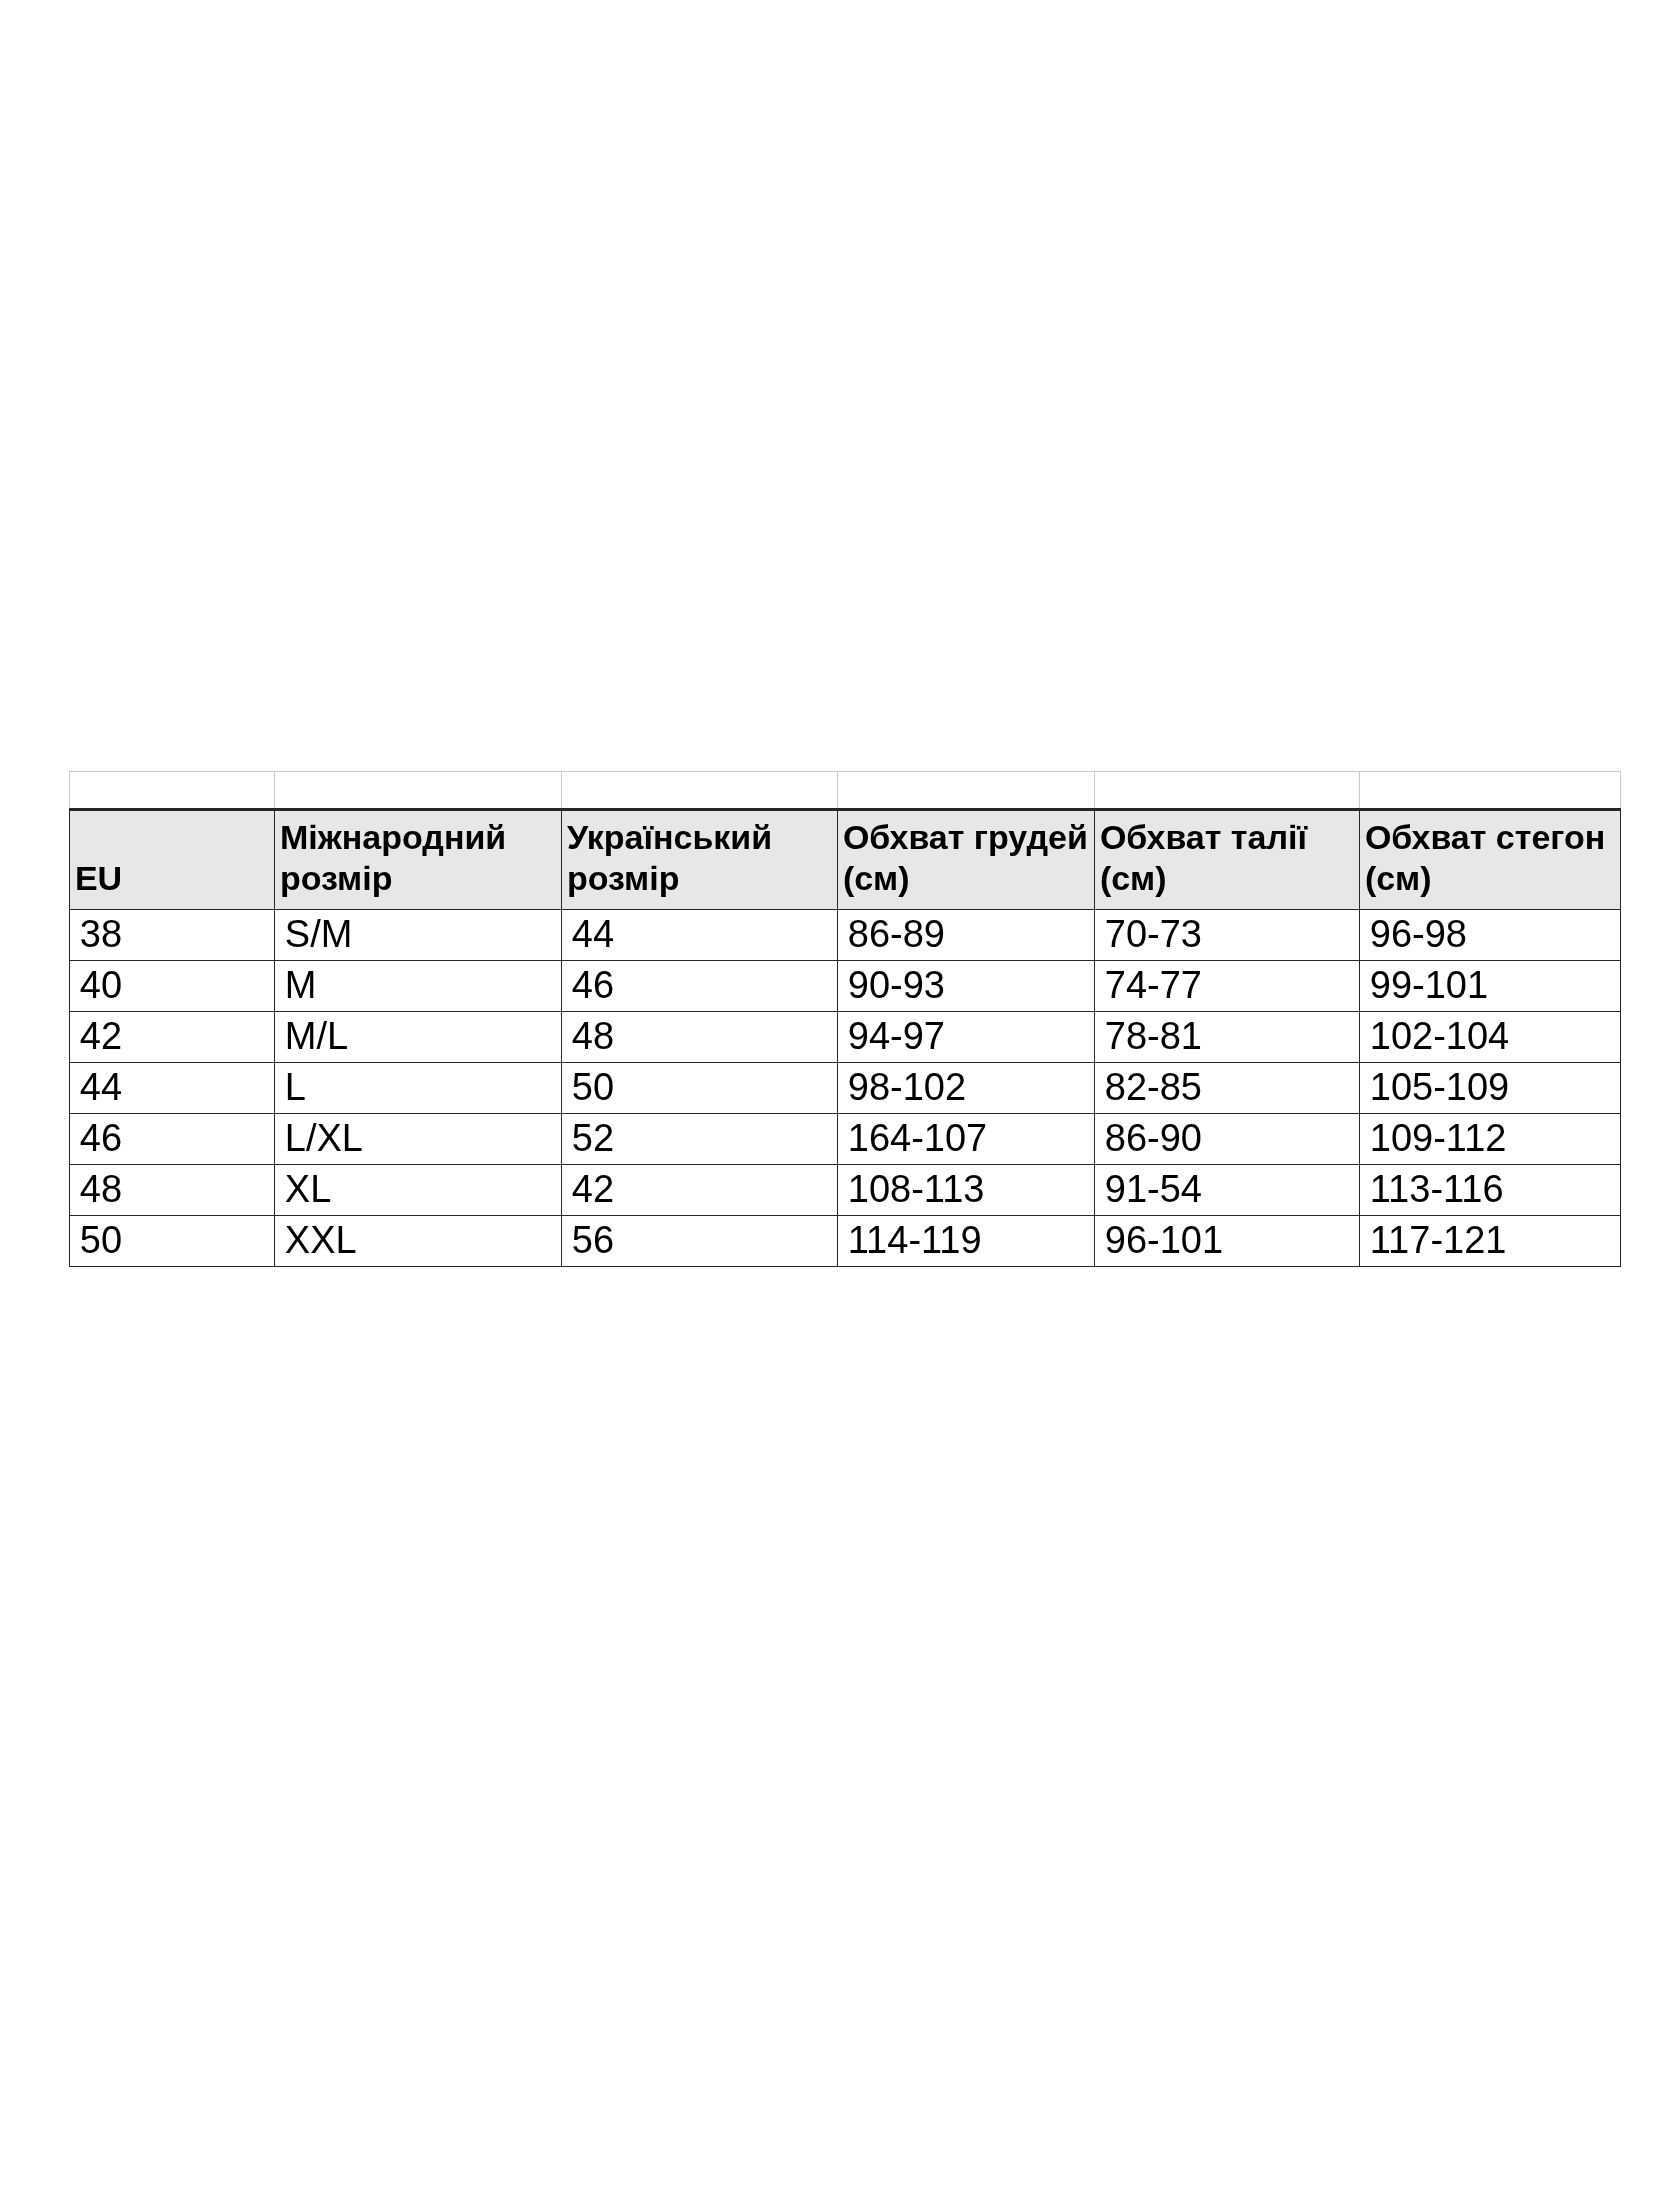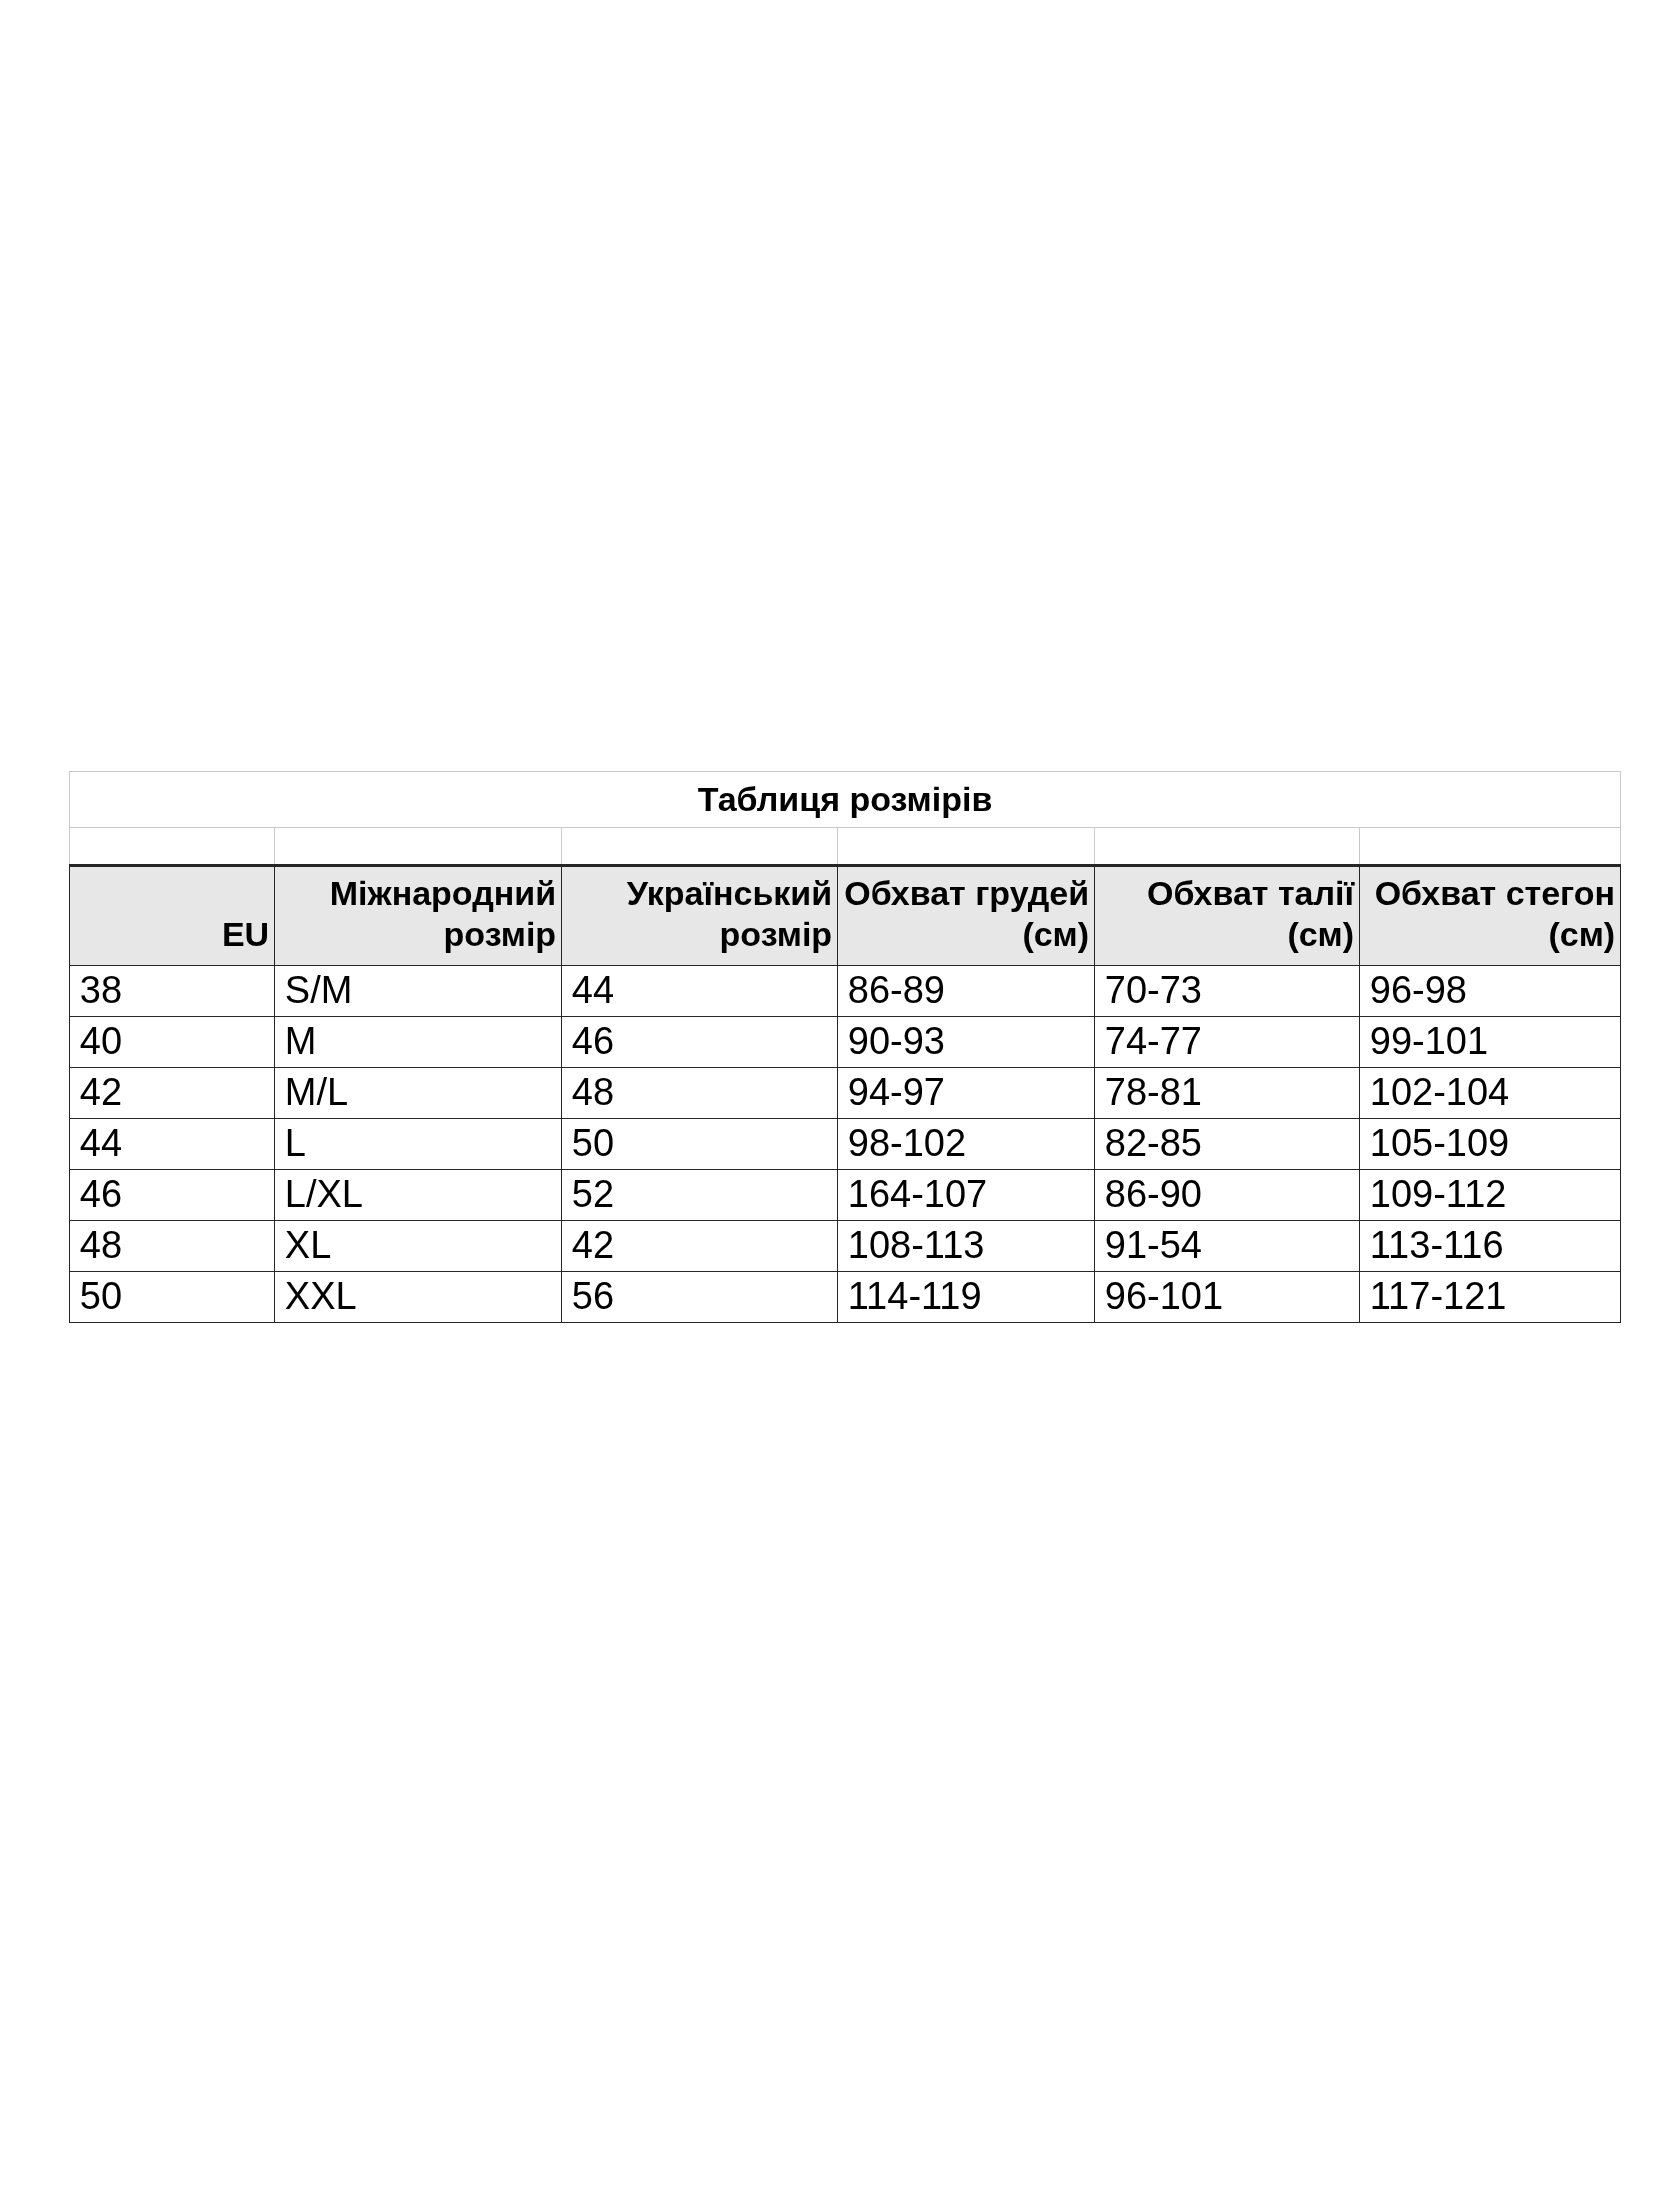--- a/index.html
+++ b/index.html
@@ -44,21 +44,21 @@
   }
   
   tr.header-row td {
     height: 88px;
     background: #e7e7e7;
     border: 1.6px solid #262626;
     border-top: 3.3px solid #262626;
     font-size: 34px;
     font-weight: bold;
     line-height: 1.2;
-    text-align: right;
+    text-align: left;
     vertical-align: bottom;
     padding: 0 4.9px 9.8px 4.9px;
   }
   
   tr.data-row td {
     height: 50px;
     background: #ffffff;
     border: 1.6px solid #262626;
     font-size: 38px;
     font-weight: 400;
@@ -76,23 +76,20 @@
   <table class="size-table">
     <colgroup>
       <col style="width:205px">
       <col style="width:287px">
       <col style="width:276px">
       <col style="width:257px">
       <col style="width:265px">
       <col style="width:261px">
     </colgroup>
     <tbody>
-      <tr class="title-row">
-        <td colspan="6">Таблиця розмірів</td>
-      </tr>
 
       <tr class="spacer-row">
         <td></td>
         <td></td>
         <td></td>
         <td></td>
         <td></td>
         <td></td>
       </tr>
 

